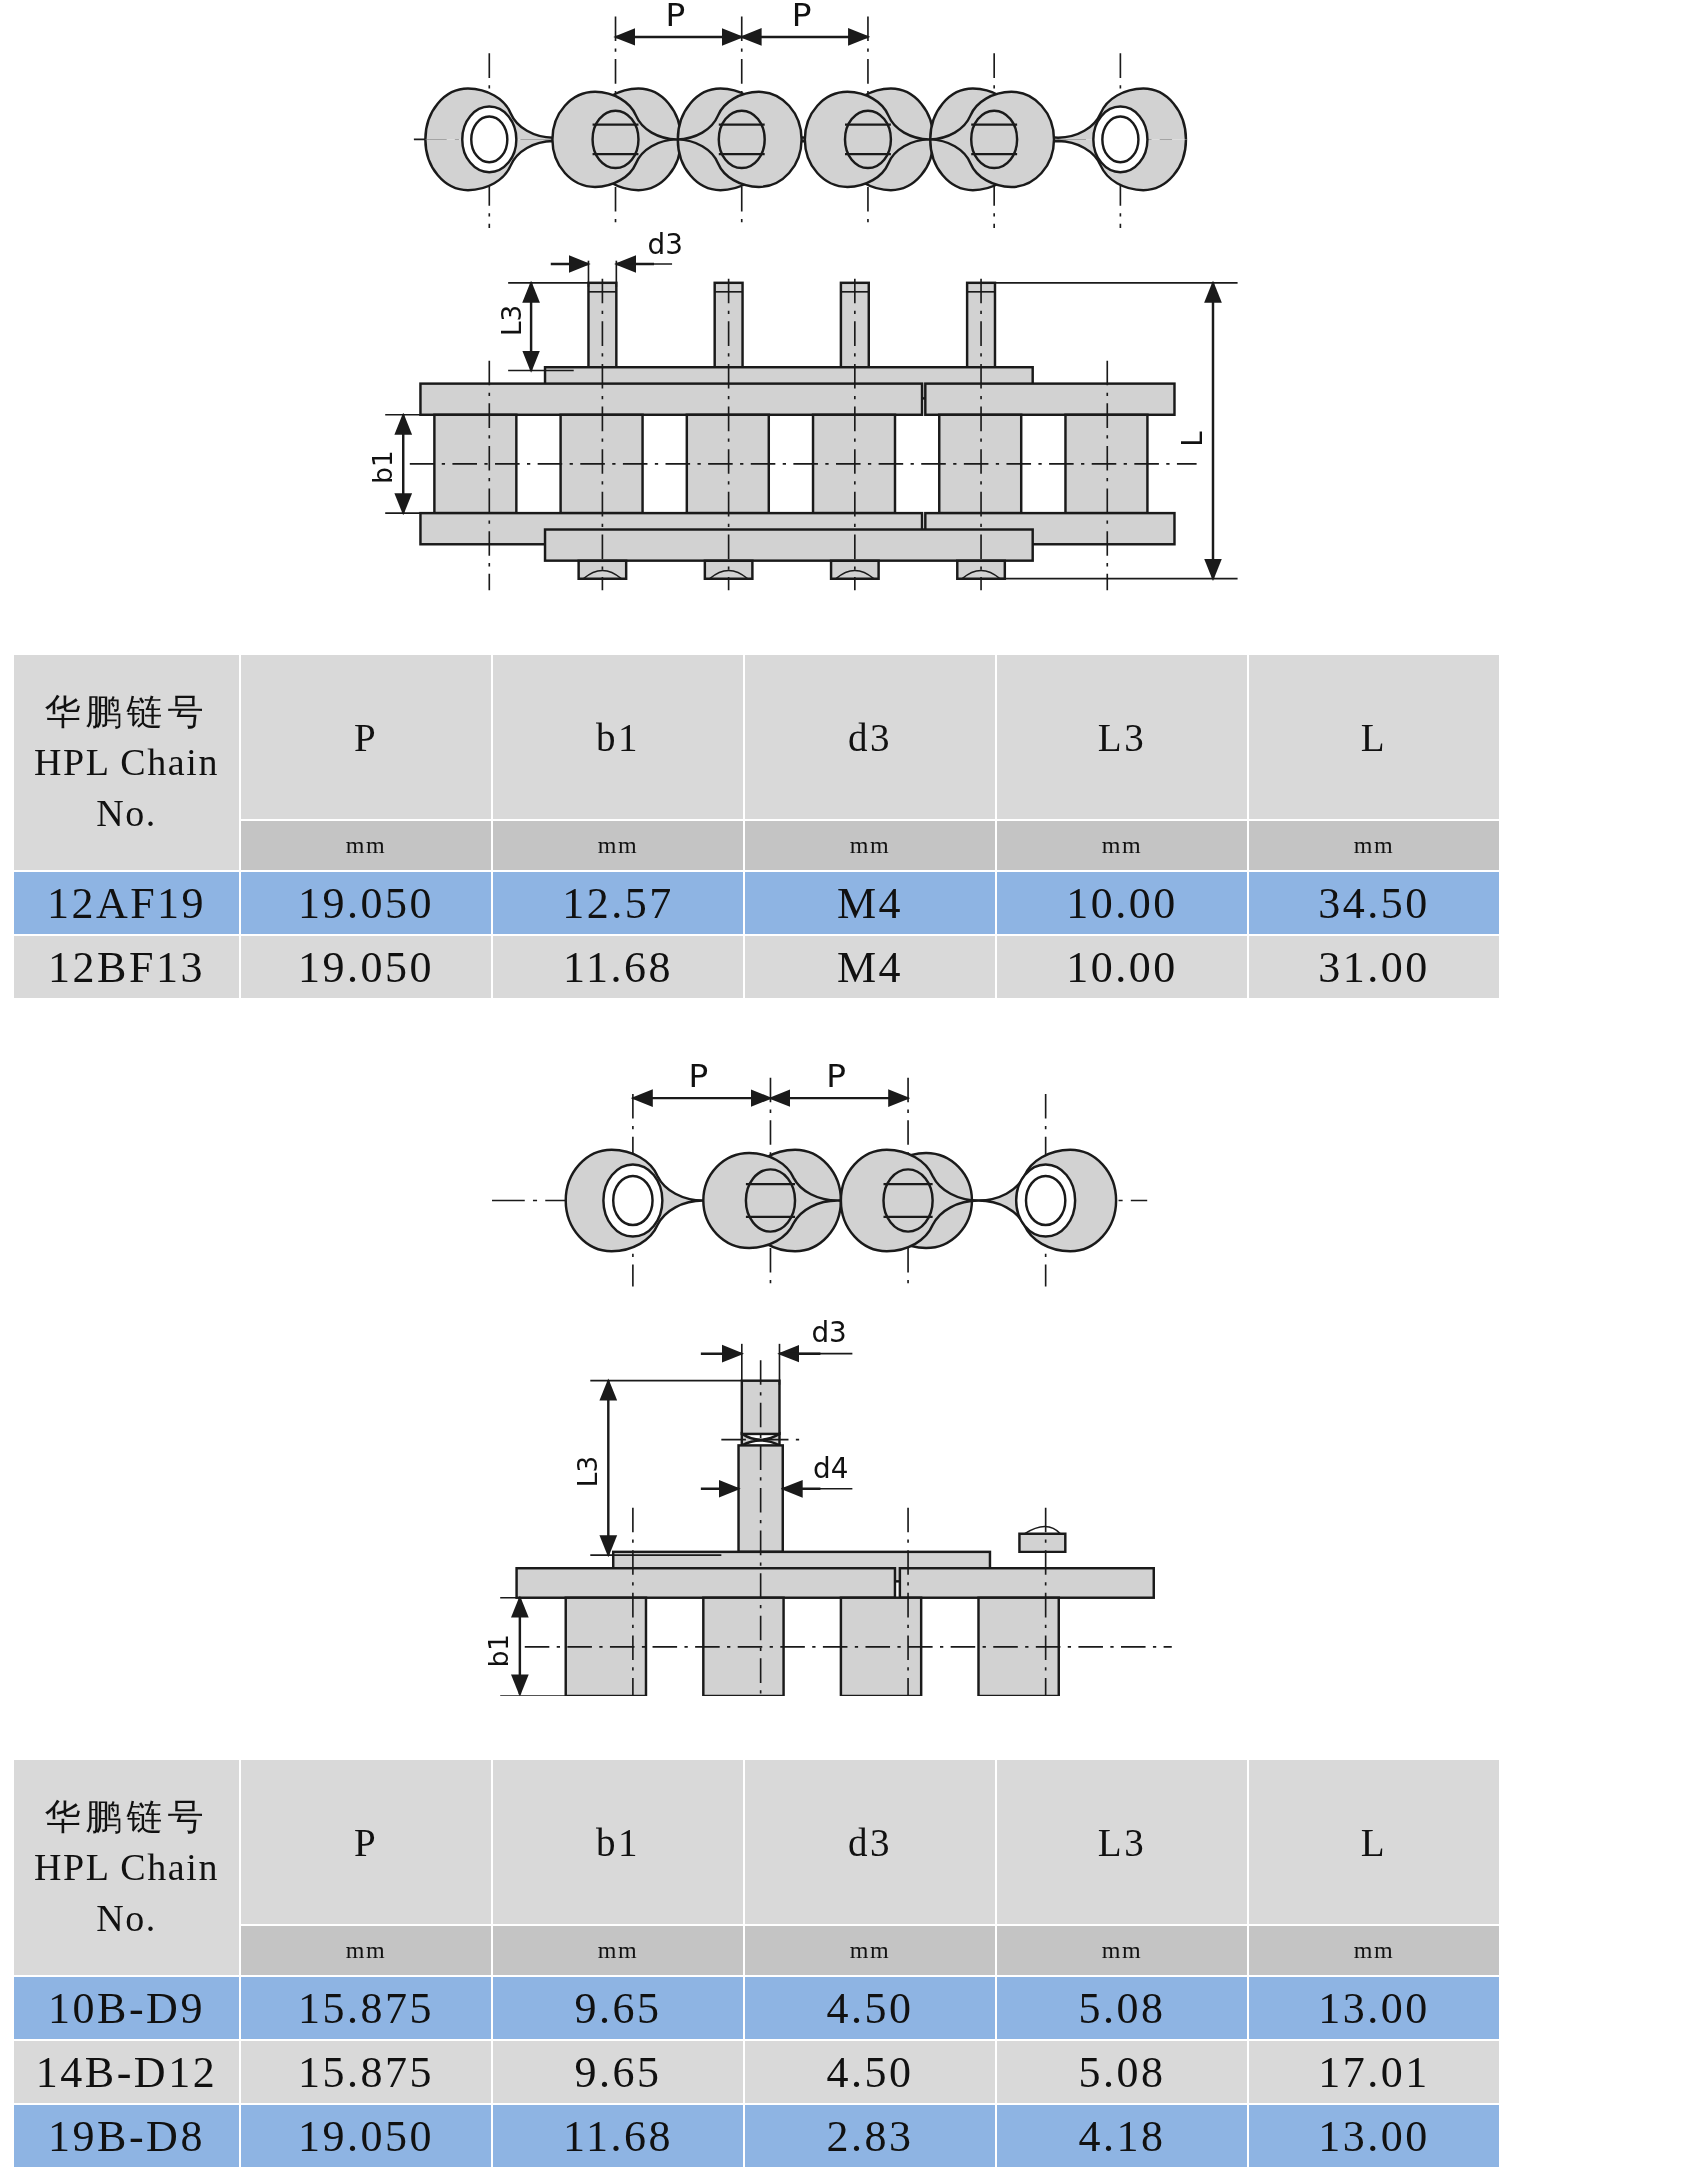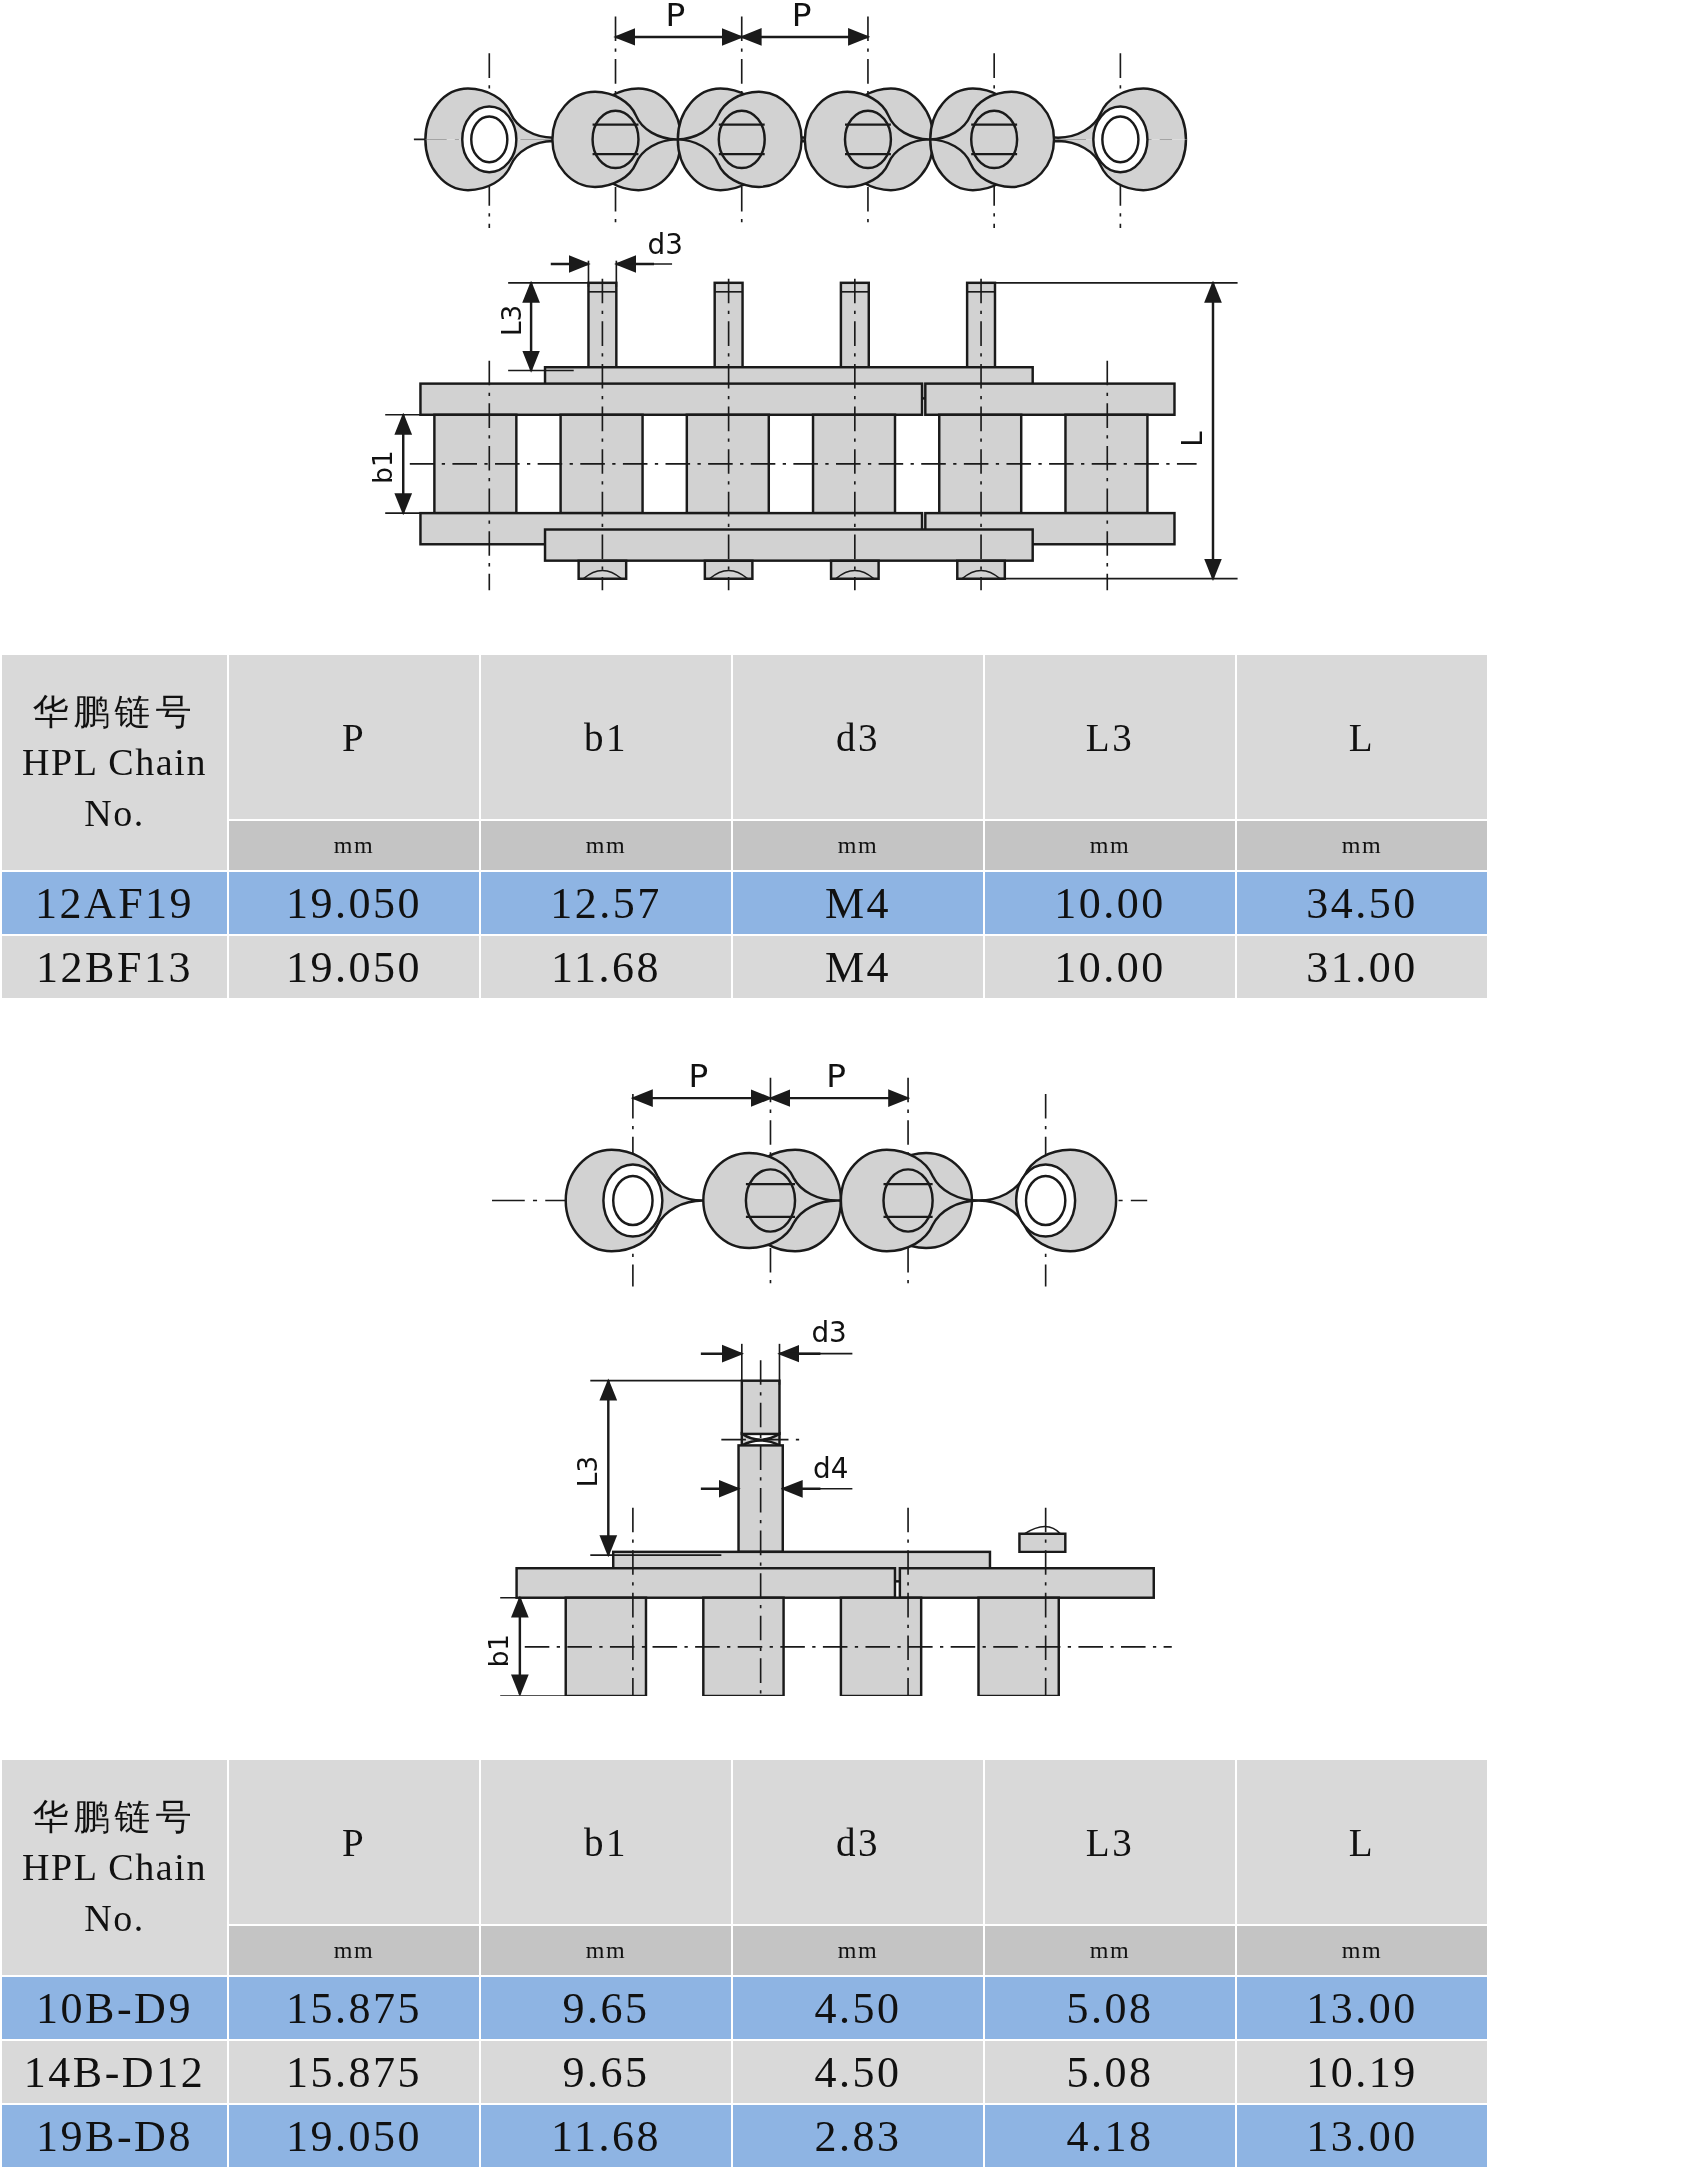--- a/index.html
+++ b/index.html
@@ -13,21 +13,21 @@
   .page{position:relative;width:1690px;height:2183px;}
 
   
   .fig{position:absolute;left:0;width:1690px;}
   #fig1{top:0;height:623px;}
   #fig2{top:1049px;height:647px;}
   .fig svg{display:block;}
 
   
   .tbl{
-    position:absolute;left:0;width:1392px;
+    position:absolute;left:12px;width:1392px;
     border-collapse:separate;
     border-spacing:2.5px;
     table-layout:fixed;
   }
   #tbl1{top:653px;}
   #tbl2{top:1758px;}
 
   .tbl td, .tbl th{
     background:#d9d9d9;
     text-align:center;
@@ -443,21 +443,21 @@
         <td>4.50</td>
         <td>5.08</td>
         <td>13.00</td>
       </tr>
       <tr class="datarow">
         <td>14B-D12</td>
         <td>15.875</td>
         <td>9.65</td>
         <td>4.50</td>
         <td>5.08</td>
-        <td>10.19</td>
+        <td>17.01</td>
       </tr>
       <tr class="datarow alt">
         <td>19B-D8</td>
         <td>19.050</td>
         <td>11.68</td>
         <td>2.83</td>
         <td>4.18</td>
         <td>13.00</td>
       </tr>
     </tbody>

